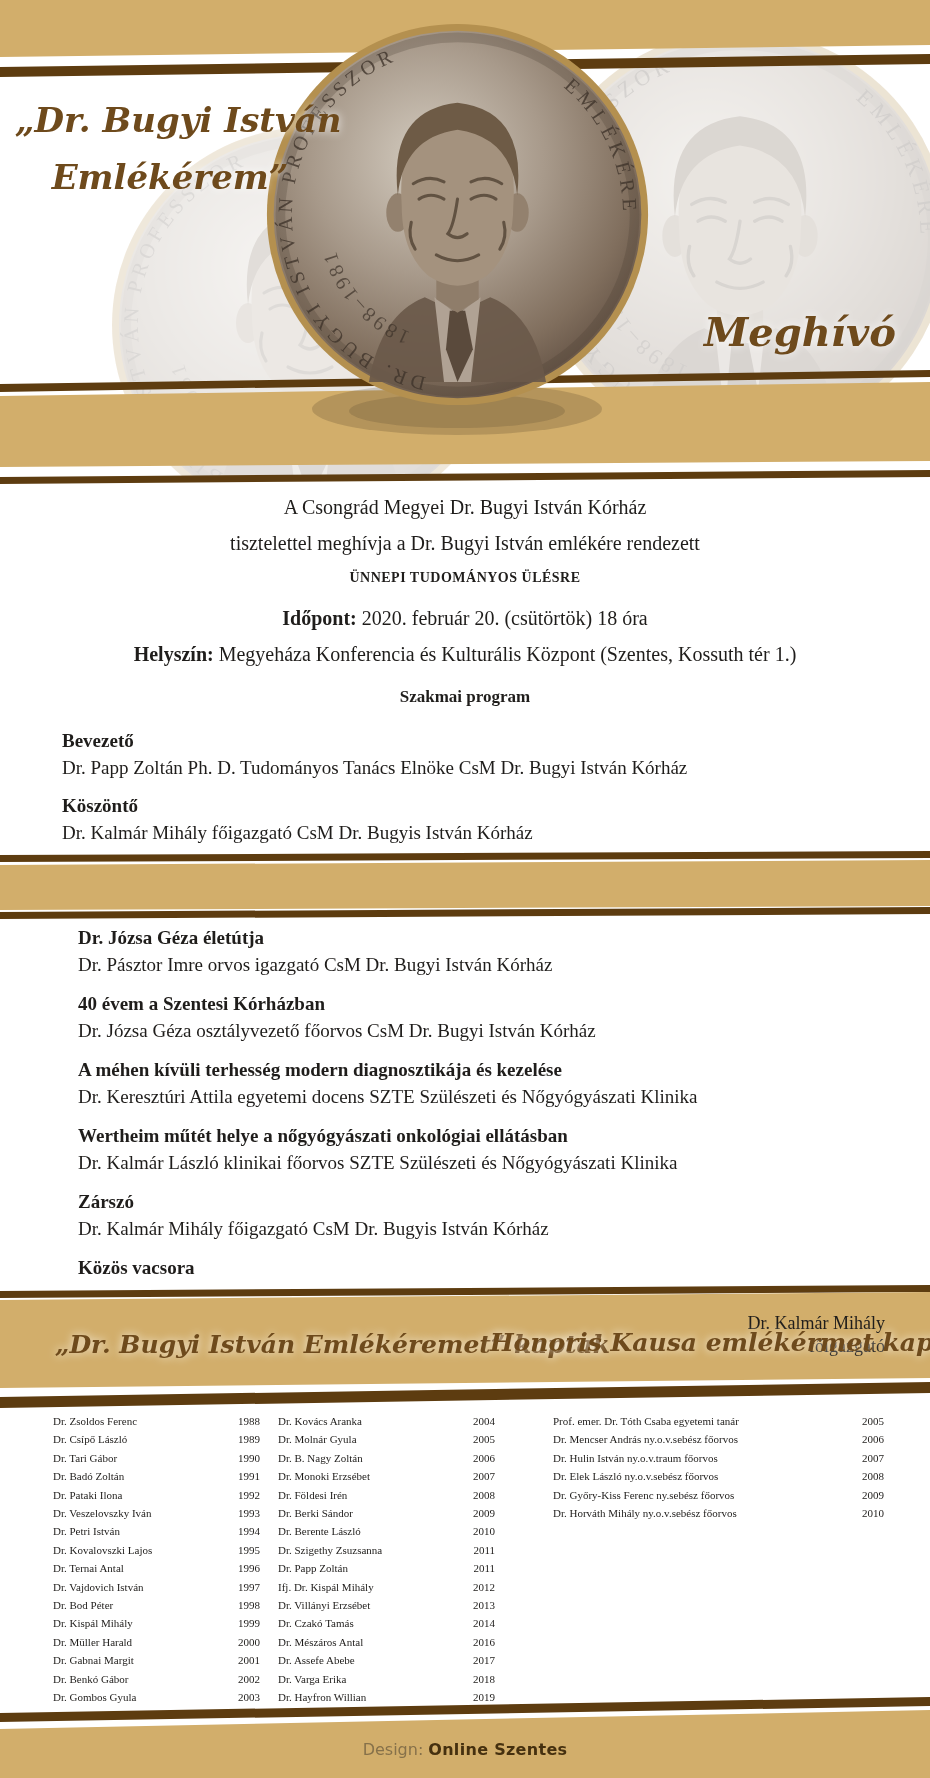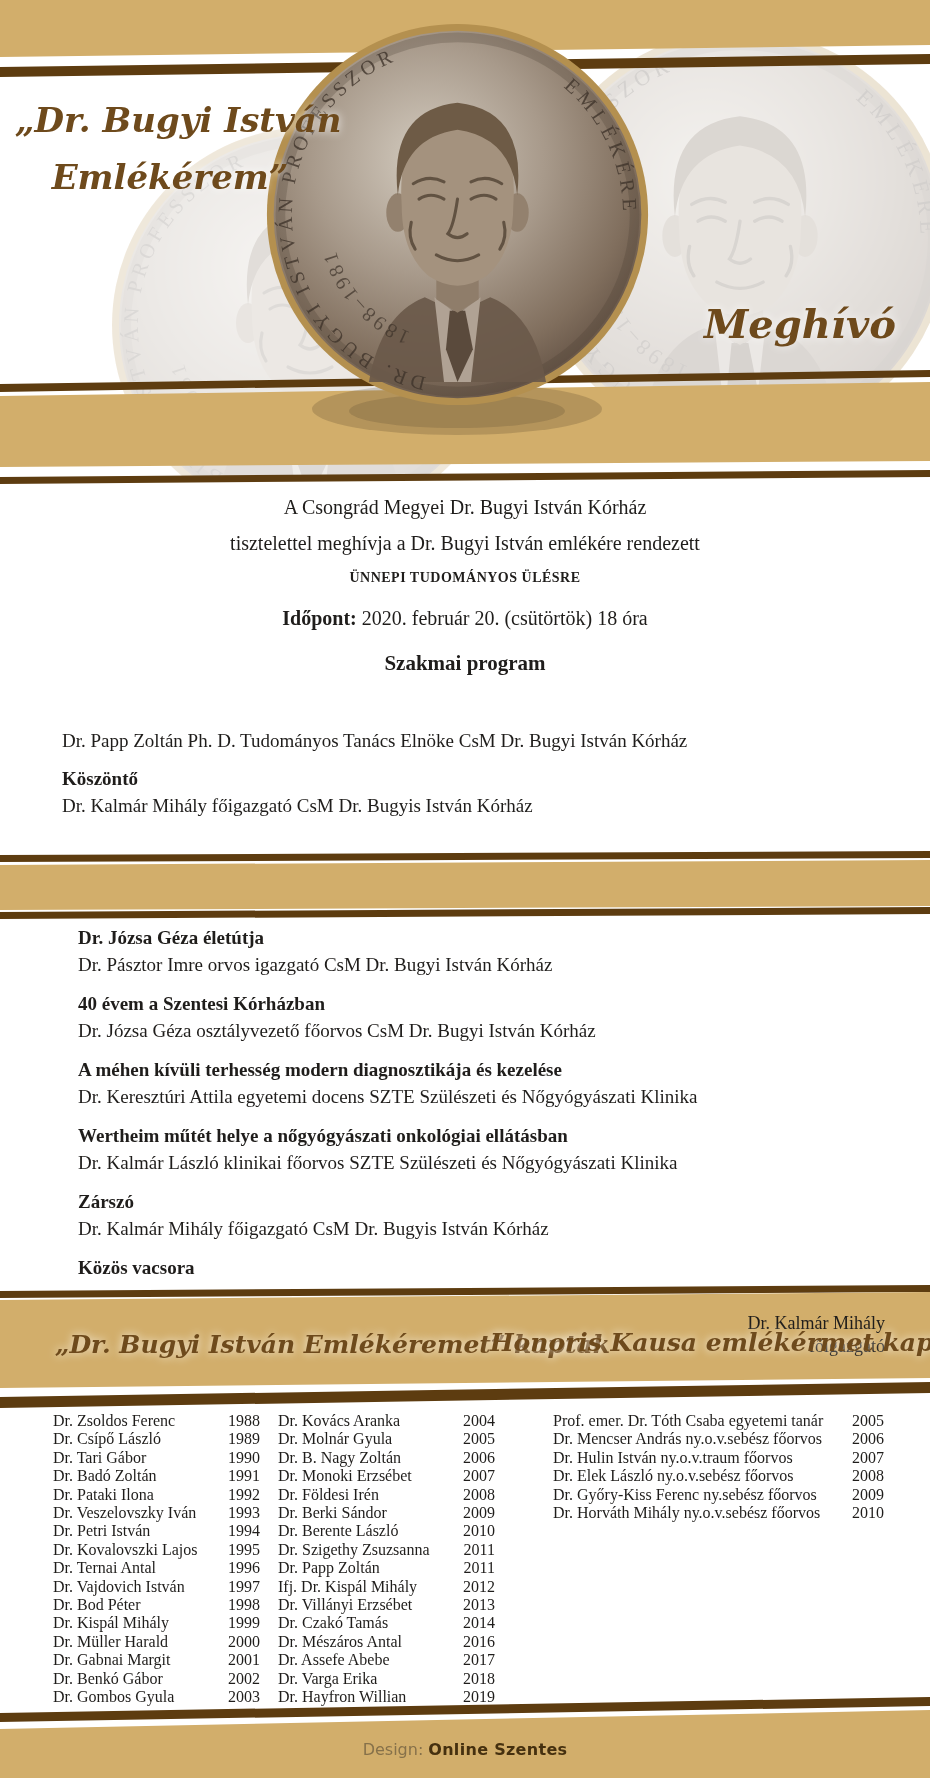--- a/index.html
+++ b/index.html
@@ -14,38 +14,38 @@
   .decor{position:absolute;left:0;top:0;z-index:0;}
   .band-gold{fill:var(--gold);}
   .band-brown{fill:var(--dark-brown);}
   .layer{position:absolute;z-index:1;}
   .script{
     font-family:"DejaVu Serif",serif;font-style:italic;font-weight:bold;
     color:var(--script-brown);white-space:nowrap;
     text-shadow:0 0 10px rgba(255,255,255,.85);
   }
   .header-title{top:92px;left:15px;width:310px;text-align:center;font-size:34px;line-height:57px;}
-  .meghivo{top:300px;left:680px;width:240px;text-align:center;font-size:40px;}
+  .meghivo{top:308px;left:680px;width:240px;text-align:center;font-size:40px;}
   .invite{top:486px;left:0;width:930px;text-align:center;font-size:20px;}
   .inv-line.l1{padding-top:10px;}
   .inv-line.l2{margin-top:13px;}
   .inv-line.l3{margin-top:15px;font-size:14px;font-weight:bold;letter-spacing:.5px;}
   .inv-line.l4{margin-top:21px;}
   .inv-line.l5{margin-top:13px;}
-  .inv-line.l6{margin-top:21px;font-size:21px;font-weight:bold;}
+  .inv-line.l6{margin-top:21px;font-size:17px;font-weight:bold;}
   .program{font-size:19px;line-height:27px;}
   .program.intro{top:727px;left:62px;width:840px;}
   .program.main{top:924px;left:78px;width:830px;}
   .prog-item{margin-bottom:12px;}
   .intro .prog-item{margin-bottom:11px;}
   .prog-title{font-weight:bold;}
   .signature{top:1312px;left:650px;width:235px;text-align:right;font-size:18px;line-height:23px;}
   .banner-left{top:1330px;left:55px;width:460px;text-align:center;font-size:25px;}
   .banner-right{top:1328px;left:490px;width:440px;text-align:center;font-size:25px;}
-  .col{top:1412px;font-size:16px;line-height:18.4px;}
+  .col{top:1412px;font-size:11px;line-height:18.4px;}
   .col1{left:53px;width:207px;}
   .col2{left:278px;width:217px;}
   .col3{left:537px;width:331px;margin-left:16px;}
   .award-row{display:flex;justify-content:space-between;}
   .footer-design{
     top:1740px;left:0;width:930px;text-align:center;
     font-family:"DejaVu Sans","Liberation Sans",sans-serif;font-size:16px;
   }
   .d-label{color:#86714a;margin-right:5px;}
   .d-value{color:#45300f;font-weight:bold;letter-spacing:.3px;}
@@ -148,26 +148,31 @@
   <div class="layer script meghivo">Meghívó</div>
 
   <div class="layer invite">
     <div class="inv-line l1">A Csongrád Megyei Dr. Bugyi István Kórház</div>
     <div class="inv-line l2">tisztelettel meghívja a Dr. Bugyi István emlékére rendezett</div>
     <div class="inv-line l3">ÜNNEPI TUDOMÁNYOS ÜLÉSRE</div>
     <div class="inv-line l4">
       <b>Időpont:</b>
       <span>2020. február 20. (csütörtök) 18 óra</span>
     </div>
+    <div class="inv-line l5">
+      <b>Helyszín:</b>
+      <span>Megyeháza Konferencia és Kulturális Központ (Szentes, Kossuth tér 1.)</span>
+    </div>
     <div class="inv-line l6">Szakmai program</div>
   </div>
 
   <div class="layer program intro">
 
       <div class="prog-item">
+        <div class="prog-title">Bevezető</div>
         <div class="prog-speaker">Dr. Papp Zoltán Ph. D. Tudományos Tanács Elnöke CsM Dr. Bugyi István Kórház</div>
       </div>
 
       <div class="prog-item">
         <div class="prog-title">Köszöntő</div>
         <div class="prog-speaker">Dr. Kalmár Mihály főigazgató CsM Dr. Bugyis István Kórház</div>
       </div>
     </div>
 
   <div class="layer program main">

